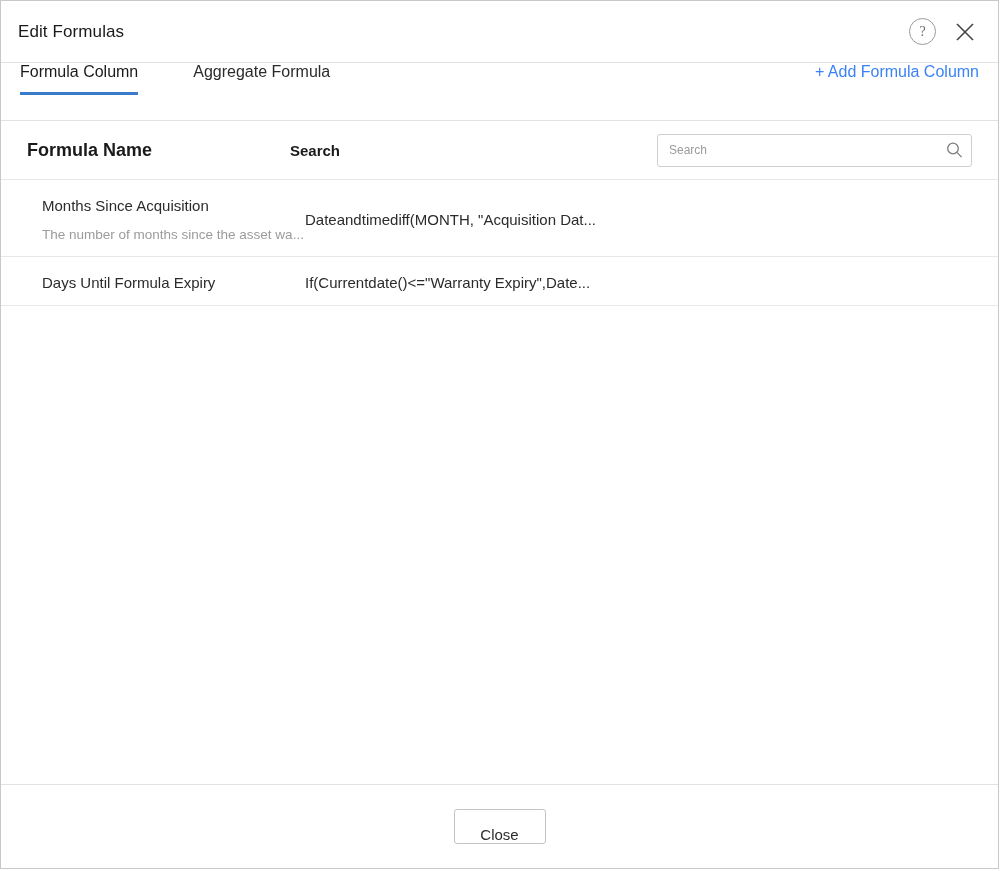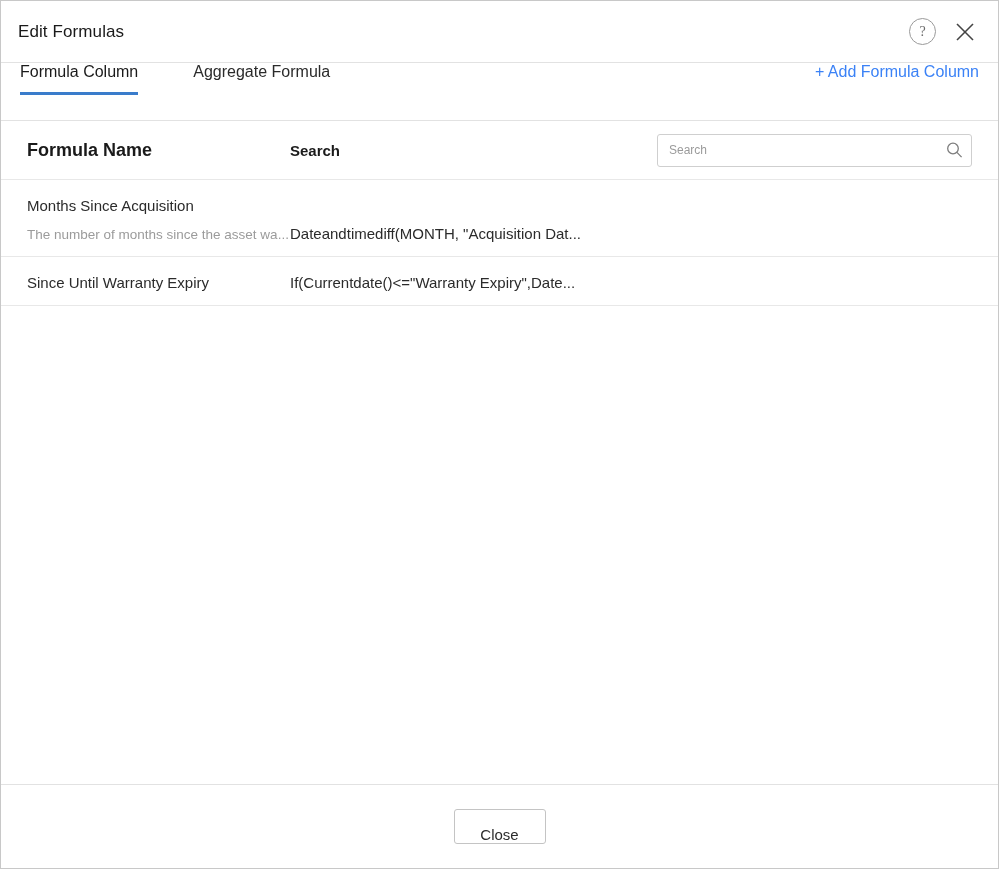--- a/index.html
+++ b/index.html
@@ -148,22 +148,22 @@
     transform: translateY(-50%);
     color: #8a8a8a;
     display: inline-flex;
     pointer-events: none;
   }
 
   
   .rows { flex: 1; overflow: auto; }
   .row {
     display: flex;
-    align-items: flex-end;
-    padding: 16px 26px 13px 26px;
+    align-items: center;
+    padding: 16px 26px 13px 41px;
     box-sizing: border-box;
     border-bottom: 1px solid #e8e8e8;
     cursor: pointer;
   }
   .row-name-cell { width: 263px; }
   .row-name {
     font-size: 15px;
     color: #2b2b2b;
     line-height: 19px;
   }
@@ -250,21 +250,21 @@
     <div class="row">
       <div class="row-name-cell">
         <div class="row-name">Months Since Acquisition</div>
         <div class="row-desc">The number of months since the asset wa...</div>
       </div>
       <div class="row-formula">Dateandtimediff(MONTH, "Acquisition Dat...</div>
     </div>
 
     <div class="row">
       <div class="row-name-cell">
-        <div class="row-name">Since Until Warranty Expiry</div>
+        <div class="row-name">Days Until Formula Expiry</div>
       </div>
       <div class="row-formula">If(Currentdate()&lt;="Warranty Expiry",Date...</div>
     </div>
 
   </div>
 
   <div class="footer">
     <button class="close-btn">Close</button>
   </div>
 

